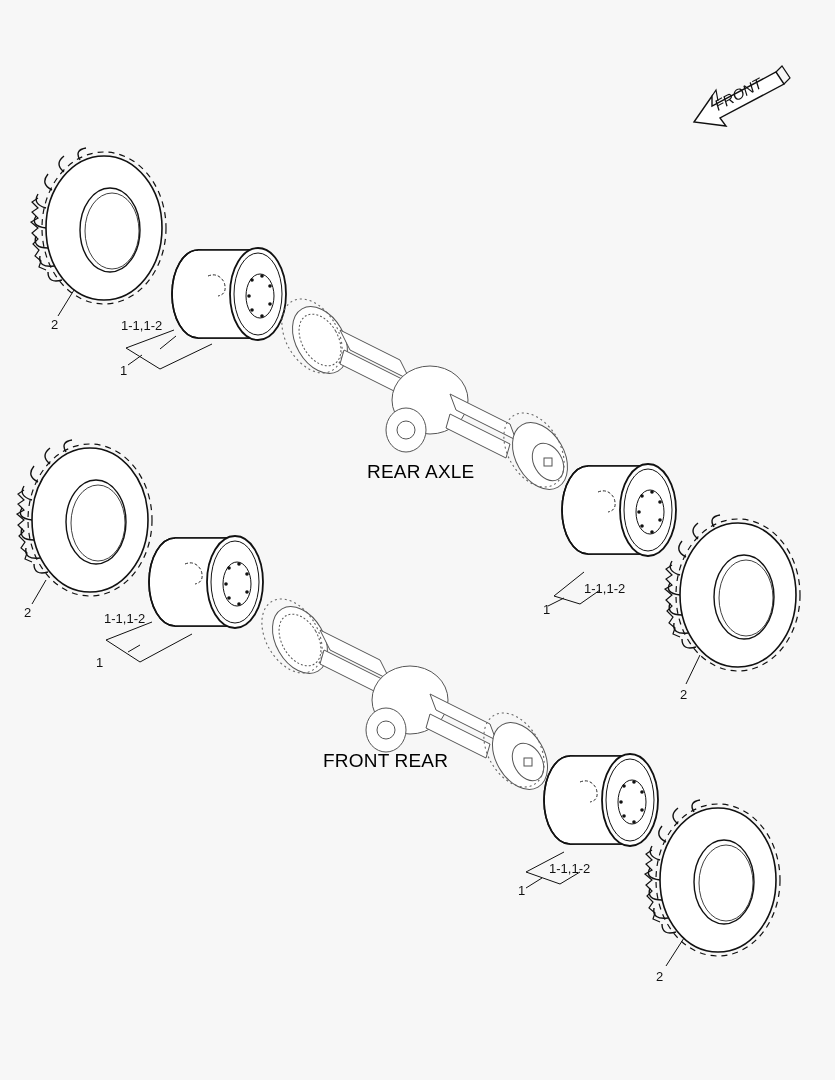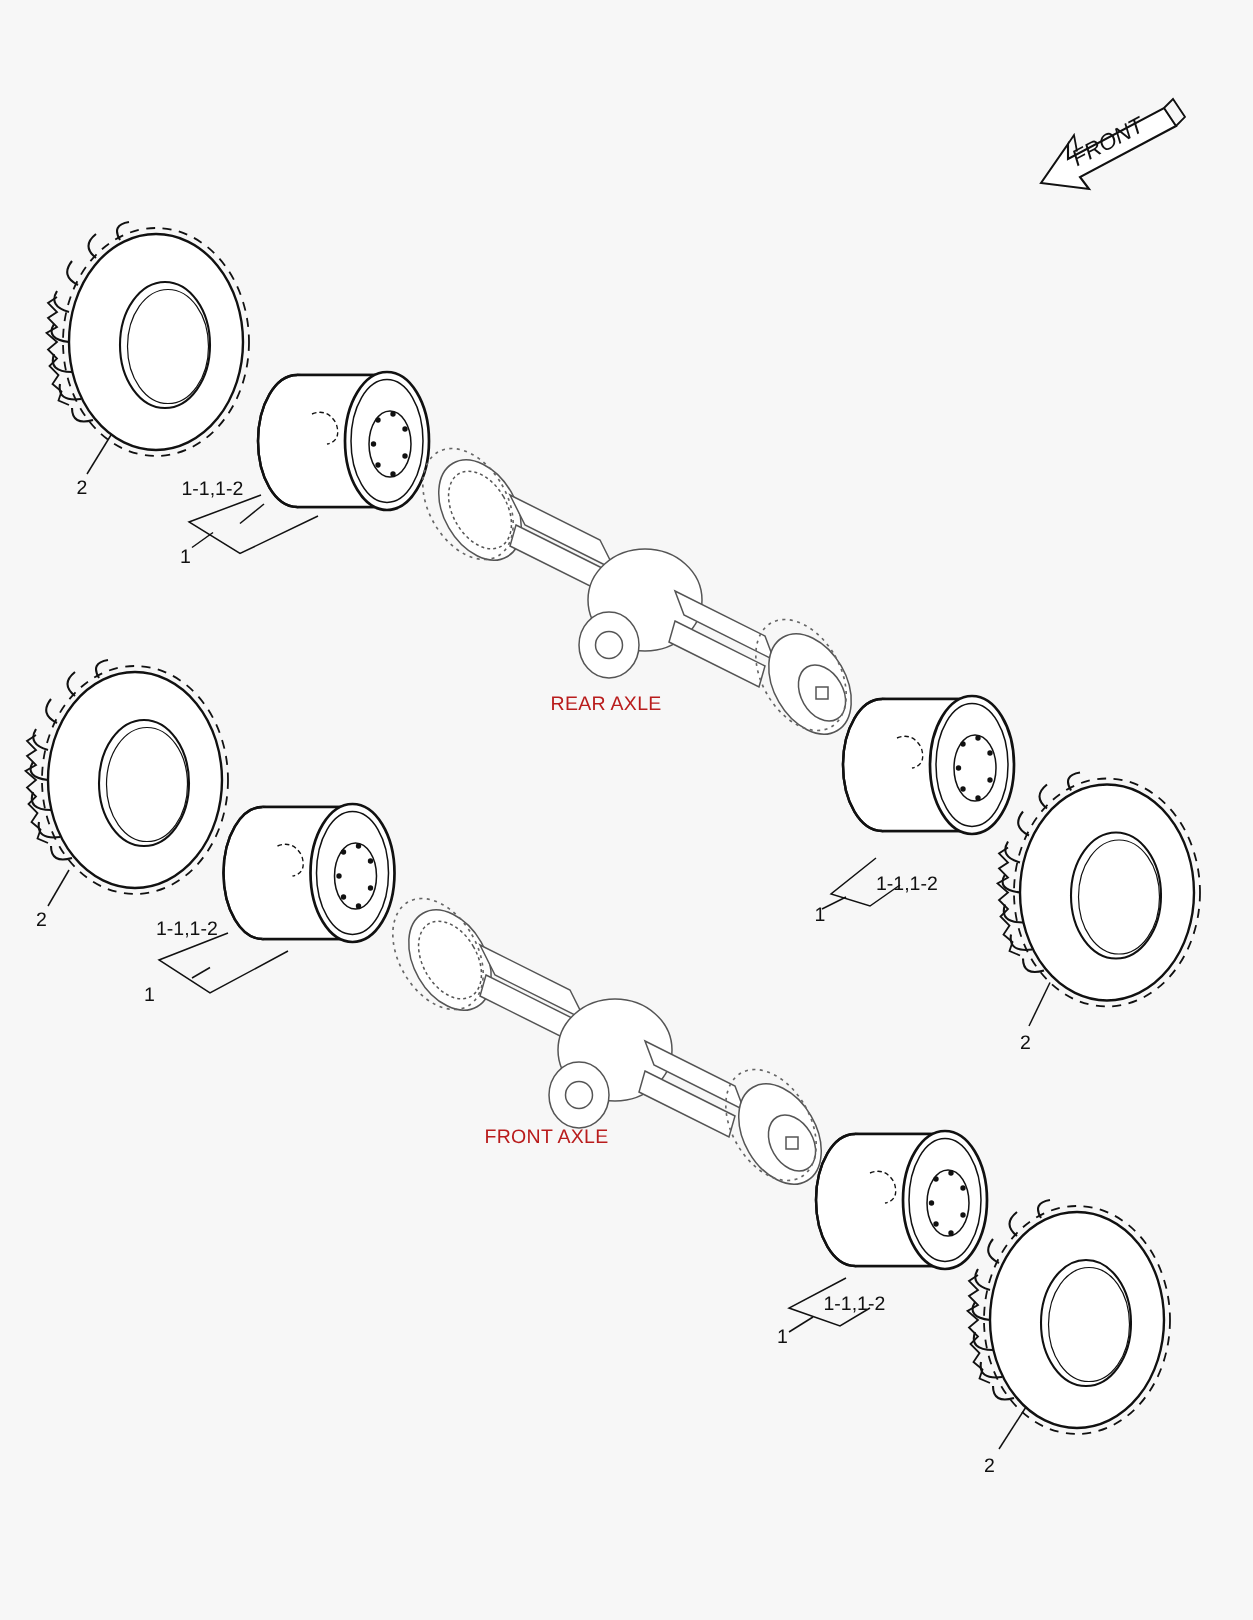--- a/index.html
+++ b/index.html
@@ -1,19 +1,19 @@
 <!DOCTYPE html>
 <html><head>
 <meta charset="utf-8">
 <style>
   html, body { margin: 0; padding: 0; }
   body { width: 835px; height: 1080px; background: #f7f7f7; overflow: hidden; position: relative; font-family: "Liberation Sans", sans-serif; }
   #diagram { position: absolute; left: 0; top: 0; width: 835px; height: 1080px; }
   .lbl { position: absolute; font-size: 13px; color: #111; white-space: nowrap; line-height: 1; }
-  .axle-lbl { position: absolute; font-size: 13px; color: #b91c1c; white-space: nowrap; letter-spacing: 0.2px; }
+  .axle-lbl { position: absolute; font-size: 19px; color: #000000; white-space: nowrap; letter-spacing: 0.2px; }
   .front-text { font-family: "Liberation Sans", sans-serif; font-style: italic; font-size: 15px; }
 </style>
 </head>
 <body>
 
 <svg id="diagram" viewBox="0 0 835 1080" xmlns="http://www.w3.org/2000/svg">
   <defs>
 
     <g id="tire">
       <ellipse cx="0" cy="0" rx="58" ry="72" fill="#fff" stroke="#111" stroke-width="1.6"></ellipse>
@@ -130,13 +130,13 @@
 <span class="lbl" style="left:543px;top:603px;">1</span>
 <span class="lbl" style="left:680px;top:688px;">2</span>
 <span class="lbl" style="left:24px;top:606px;">2</span>
 <span class="lbl" style="left:104px;top:612px;">1-1,1-2</span>
 <span class="lbl" style="left:96px;top:656px;">1</span>
 <span class="lbl" style="left:549px;top:862px;">1-1,1-2</span>
 <span class="lbl" style="left:518px;top:884px;">1</span>
 <span class="lbl" style="left:656px;top:970px;">2</span>
 
 <span class="axle-lbl" style="left:367px;top:461px;">REAR AXLE</span>
-<span class="axle-lbl" style="left:323px;top:750px;">FRONT AXLE</span>
+<span class="axle-lbl" style="left:323px;top:750px;">FRONT REAR</span>
 
 </body></html>

